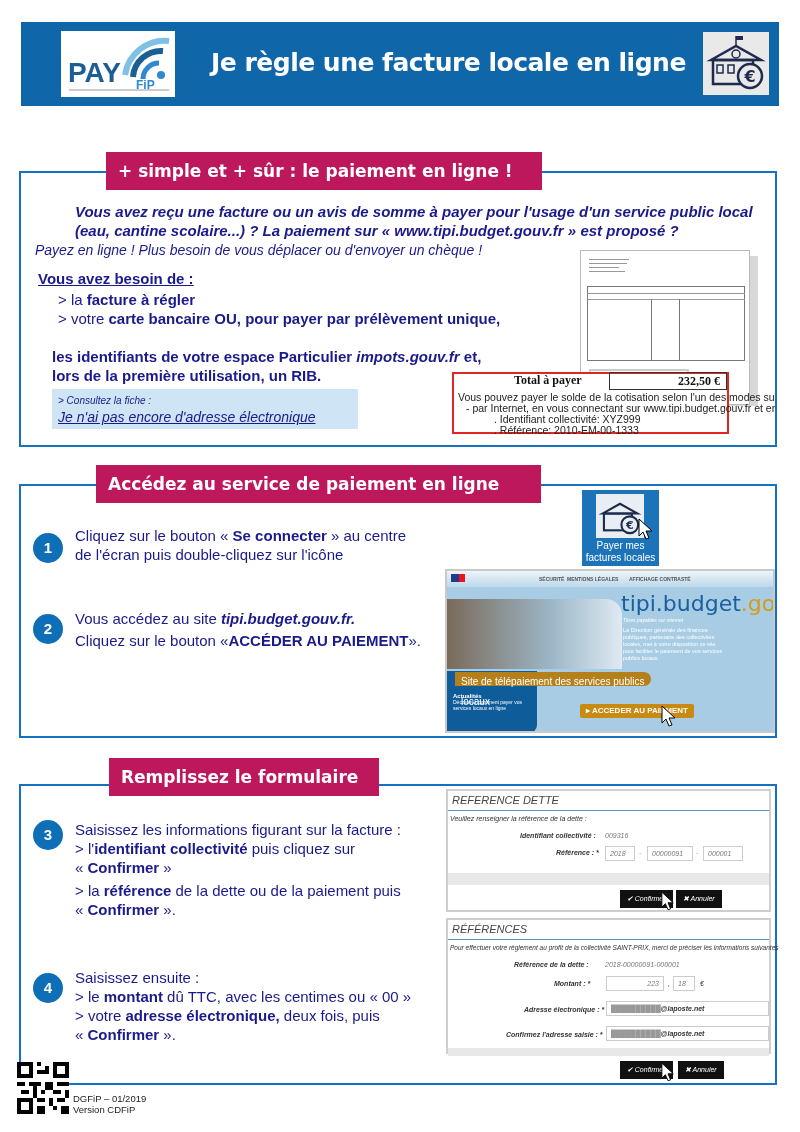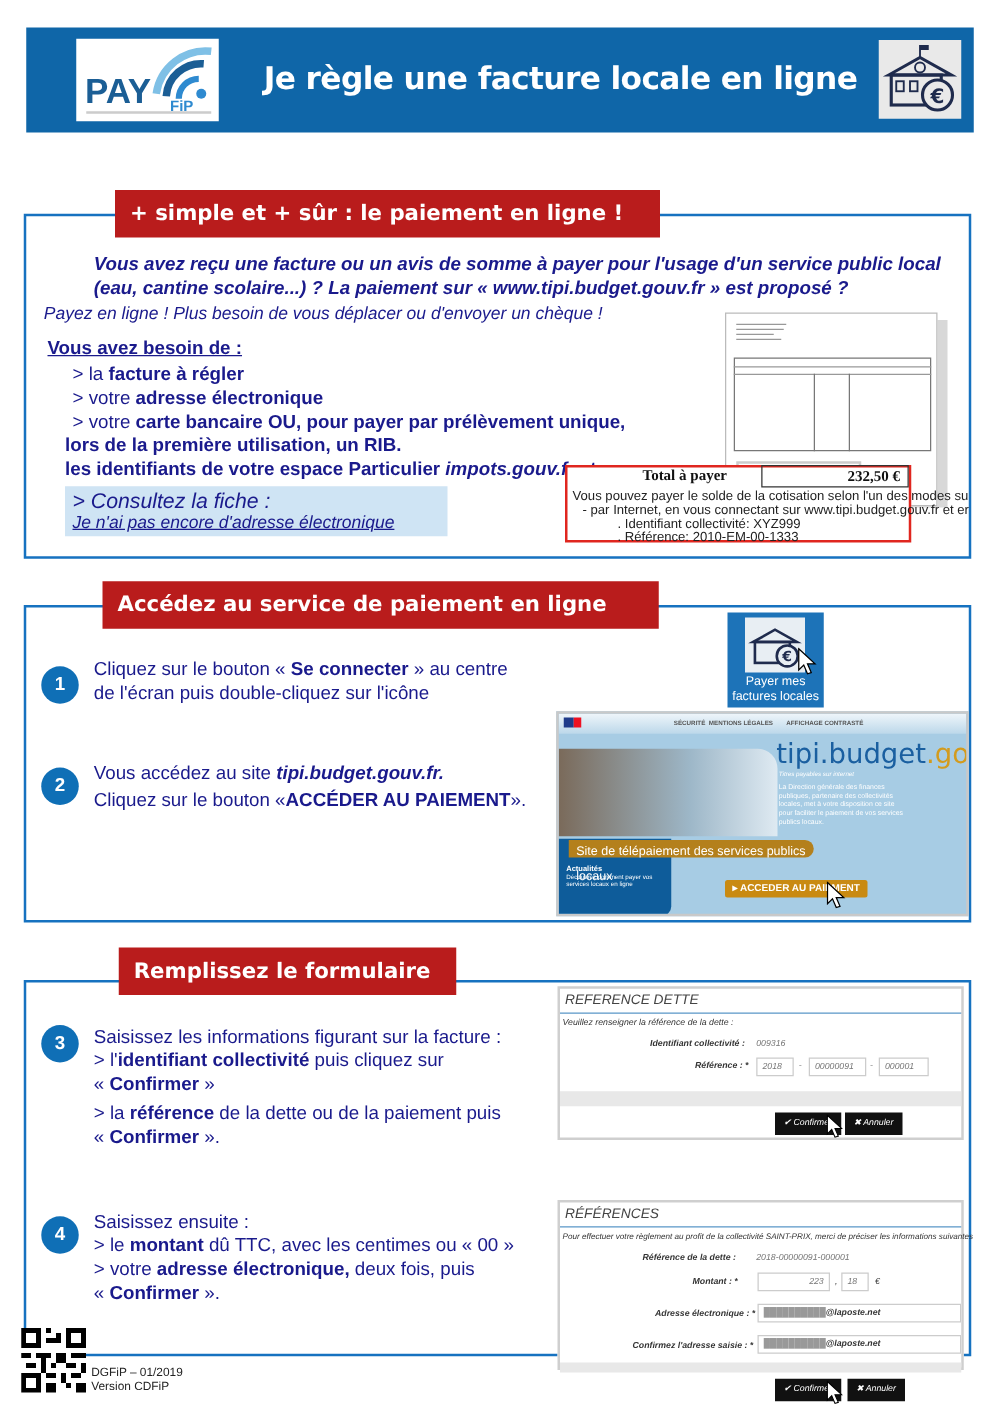--- a/index.html
+++ b/index.html
@@ -9,21 +9,21 @@
   
   .banner { left: 21px; top: 22px; width: 758px; height: 84px; background: #0f66a8; }
   .logo-box { left: 40px; top: 9px; width: 114px; height: 66px; background: #fff; }
   .logo-pay { left: 7px; top: 26px; font-weight: bold; font-size: 28px; color: #1b5e95; letter-spacing: 0px; font-family: "Liberation Sans", sans-serif; }
   .logo-fip { left: 75px; top: 47px; font-weight: bold; font-size: 12px; color: #2e8ad0; }
   .banner-title { left: 190px; top: 26px; font-size: 25px; font-weight: bold; color: #fff; font-family: "DejaVu Sans", sans-serif; letter-spacing: -0.5px; }
   .building-box { left: 682px; top: 10px; width: 66px; height: 63px; background: #e9e9e9; }
 
   
   .section { border: 2px solid #1672c0; background: #fff; }
-  .section-tab { background: #b91c1c; color: #fff; font-weight: bold; font-family: "DejaVu Sans", sans-serif; font-size: 17px; padding: 0 12px; height: 38px; line-height: 38px; white-space: nowrap; }
+  .section-tab { background: #be185d; color: #fff; font-weight: bold; font-family: "DejaVu Sans", sans-serif; font-size: 17px; padding: 0 12px; height: 38px; line-height: 38px; white-space: nowrap; margin-left: 14px; }
 
   .t-bold-italic { font-weight: bold; font-style: italic; font-size: 15px; line-height: 19px; color: #1a1a8c; }
   .t-italic { font-style: italic; font-size: 14px; color: #1a1a8c; }
   .t-reg { font-size: 15px; line-height: 19px; color: #1a1a8c; }
   b { font-weight: bold; margin-top: 12px; }
 
   .consult-box { background: #cfe4f4; padding: 3px 6px; width: 306px; }
 
   .step-circle { width: 30px; height: 30px; border-radius: 50%; background: #0f6fb6; color: #fff; font-weight: bold; font-size: 15px; text-align: center; line-height: 30px; }
 
@@ -92,30 +92,29 @@
 
 <div class="abs t-bold-italic" style="left:35px;top:202px;width:740px;margin-left:40px;">
   <div>Vous avez reçu une facture ou un avis de somme à payer pour l'usage d'un service public local</div>
   <div>(eau, cantine scolaire...) ? La paiement sur « www.tipi.budget.gouv.fr » est proposé ?</div>
 </div>
 <div class="abs t-italic" style="left:35px;top:242px;">Payez en ligne ! Plus besoin de vous déplacer ou d'envoyer un chèque !</div>
 
 <div class="abs" style="left:38px;top:270px;font-weight:bold;font-size:15px;text-decoration:underline;color:#1a1a8c;">Vous avez besoin de :</div>
 <div class="abs t-reg" style="left:58px;top:290px;width:500px;">
   <div><span>&gt; la </span><b>facture à régler</b></div>
-  <div><span>&gt; votre </span><b>adresse électronique</b></div>
   <div><span>&gt; votre </span><b>carte bancaire OU, pour payer par prélèvement unique,</b></div>
 </div>
 <div class="abs t-reg" style="left:52px;top:347px;font-weight:bold;width:500px;">
+  <div><span>les identifiants de votre espace Particulier </span><i>impots.gouv.fr</i><span> et,</span></div>
   <div>lors de la première utilisation, un RIB.</div>
-  <div><span>les identifiants de votre espace Particulier </span><i>impots.gouv.fr</i><span> et,</span></div>
 </div>
 
 <div class="abs consult-box" style="left:52px;top:389px;">
-  <div class="t-italic" style="font-size:17px;line-height:17px;">&gt; Consultez la fiche :</div>
+  <div class="t-italic" style="font-size:10px;line-height:17px;">&gt; Consultez la fiche :</div>
   <div class="t-italic" style="font-size:14px;line-height:17px;text-decoration:underline;cursor:pointer;">Je n'ai pas encore d'adresse électronique</div>
 </div>
 
 <div class="abs doc-shadow" style="left:588px;top:256px;width:170px;height:150px;"></div>
 <div class="abs doc-page" style="left:580px;top:250px;width:170px;height:155px;">
   <div class="abs doc-line" style="left:8px;top:8px;width:40px;"></div>
   <div class="abs doc-line" style="left:8px;top:12px;width:38px;"></div>
   <div class="abs doc-line" style="left:8px;top:16px;width:30px;"></div>
   <div class="abs doc-line" style="left:8px;top:20px;width:36px;"></div>
   <div class="abs" style="left:6px;top:35px;width:158px;height:75px;border:1px solid #777;"></div>
@@ -219,21 +218,21 @@
   <div class="abs" style="left:248px;top:58px;color:#999;">-</div>
   <div class="abs field" style="left:255px;top:55px;width:40px;">000001</div>
   <div class="abs gray-strip" style="left:0;top:82px;width:321px;height:12px;"></div>
   <div class="abs form-btn" style="left:172px;top:99px;"><span>✔ </span><span>Confirmer</span></div>
   <div class="abs form-btn" style="left:228px;top:99px;"><span>✖ </span><span>Annuler</span></div>
   <svg class="abs" style="left:213px;top:100px" width="14" height="20" viewBox="0 0 16 22">
       <path d="M1 1 L1 18 L5 14 L8 21 L11 20 L8 13 L14 13 Z" fill="#fff" stroke="#000" stroke-width="1"></path>
     </svg>
 </div>
 
-<div class="abs form-panel" style="left:446px;top:960px;width:325px;height:136px;">
+<div class="abs form-panel" style="left:446px;top:918px;width:325px;height:136px;">
   <div class="form-title">RÉFÉRENCES</div>
   <div class="abs" style="left:2px;top:24px;white-space:nowrap;font-size:6.5px;">Pour effectuer votre règlement au profit de la collectivité  SAINT-PRIX, merci de préciser les informations suivantes</div>
   <div class="abs" style="left:66px;top:41px;font-weight:bold;">Référence de la dette :</div>
   <div class="abs" style="left:157px;top:41px;color:#777;">2018-00000091-000001</div>
   <div class="abs" style="left:106px;top:60px;font-weight:bold;">Montant : *</div>
   <div class="abs field" style="left:158px;top:56px;width:58px;text-align:right;">223</div>
   <div class="abs" style="left:220px;top:60px;">,</div>
   <div class="abs field" style="left:225px;top:56px;width:22px;">18</div>
   <div class="abs" style="left:252px;top:60px;">€</div>
   <div class="abs" style="left:76px;top:86px;font-weight:bold;">Adresse électronique : *</div>

